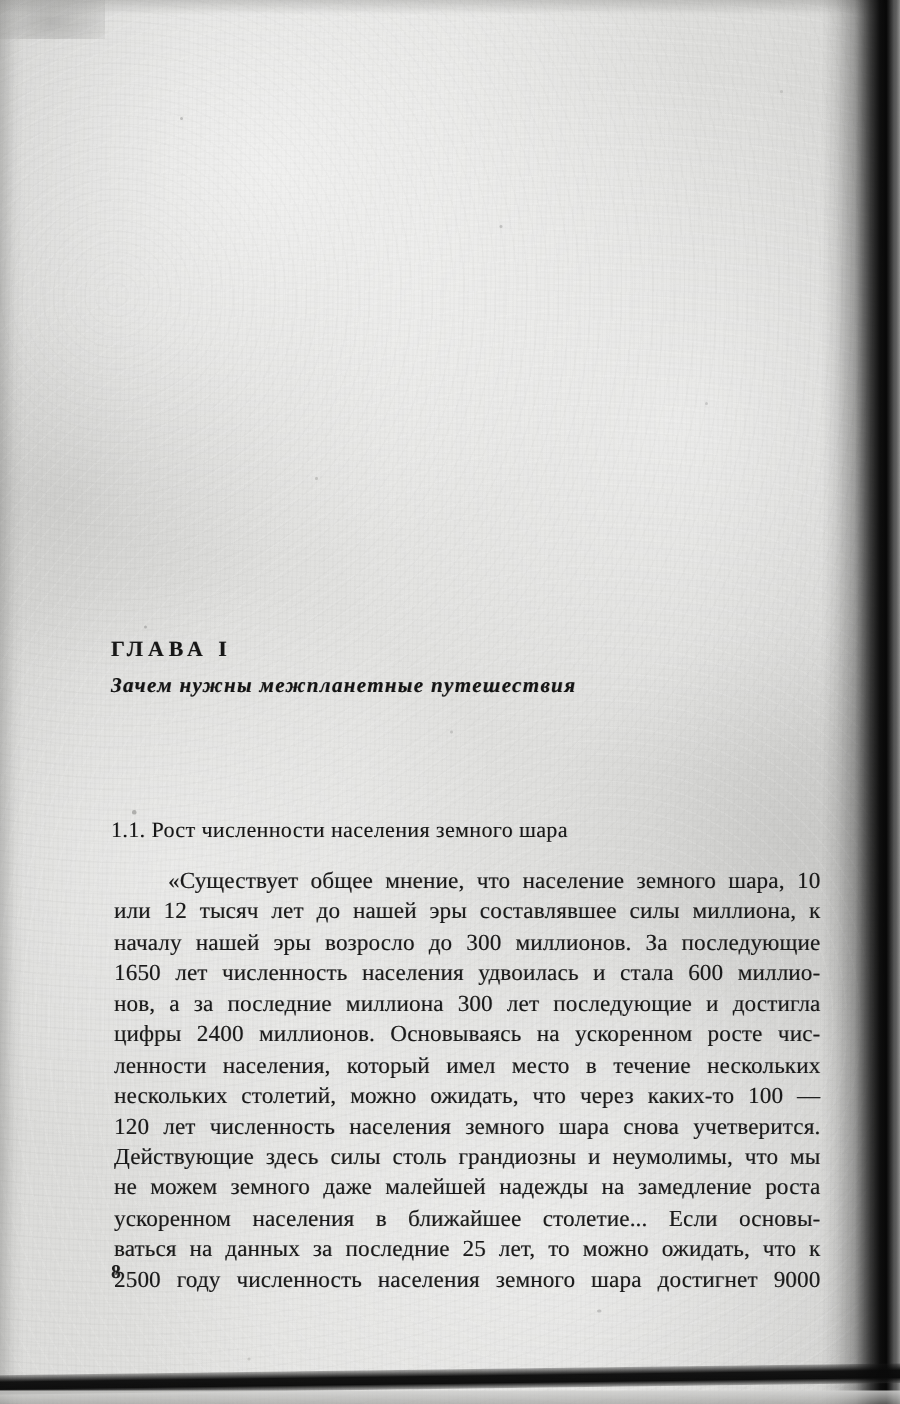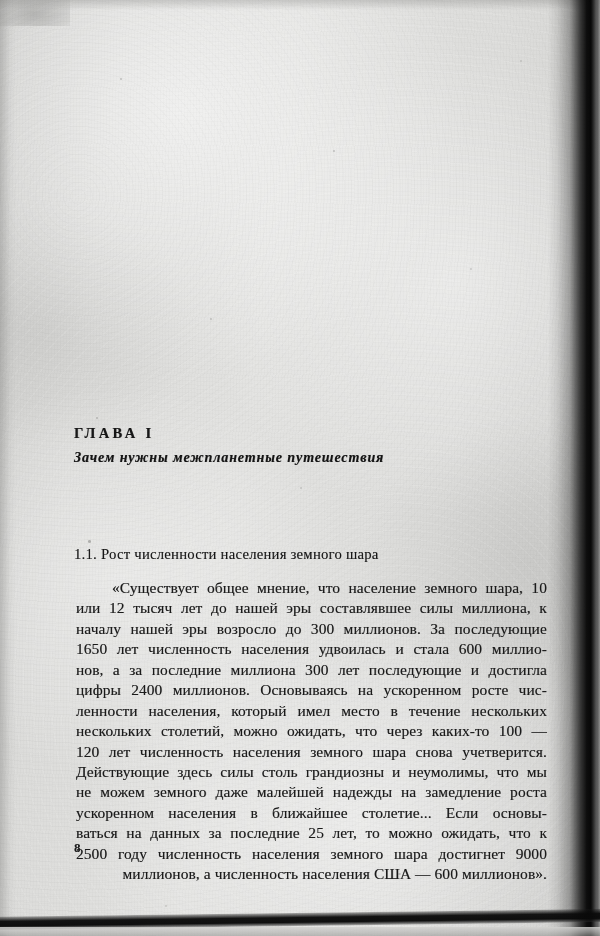--- a/index.html
+++ b/index.html
@@ -241,21 +241,20 @@
         <div class="body-line j"><span>нов,</span><span>а</span><span>за</span><span>последние</span><span>миллиона</span><span>300</span><span>лет</span><span>последующие</span><span>и</span><span>достигла</span></div>
         <div class="body-line j"><span>цифры</span><span>2400</span><span>миллионов.</span><span>Основываясь</span><span>на</span><span>ускоренном</span><span>росте</span><span>чис-</span></div>
         <div class="body-line j"><span>ленности</span><span>населения,</span><span>который</span><span>имел</span><span>место</span><span>в</span><span>течение</span><span>нескольких</span></div>
         <div class="body-line j"><span>нескольких</span><span>столетий,</span><span>можно</span><span>ожидать,</span><span>что</span><span>через</span><span>каких-то</span><span>100</span><span>—</span></div>
         <div class="body-line j"><span>120</span><span>лет</span><span>численность</span><span>населения</span><span>земного</span><span>шара</span><span>снова</span><span>учетверится.</span></div>
         <div class="body-line j"><span>Действующие</span><span>здесь</span><span>силы</span><span>столь</span><span>грандиозны</span><span>и</span><span>неумолимы,</span><span>что</span><span>мы</span></div>
         <div class="body-line j"><span>не</span><span>можем</span><span>земного</span><span>даже</span><span>малейшей</span><span>надежды</span><span>на</span><span>замедление</span><span>роста</span></div>
         <div class="body-line j"><span>ускоренном</span><span>населения</span><span>в</span><span>ближайшее</span><span>столетие...</span><span>Если</span><span>основы-</span></div>
         <div class="body-line j"><span>ваться</span><span>на</span><span>данных</span><span>за</span><span>последние</span><span>25</span><span>лет,</span><span>то</span><span>можно</span><span>ожидать,</span><span>что</span><span>к</span></div>
         <div class="body-line j"><span>2500</span><span>году</span><span>численность</span><span>населения</span><span>земного</span><span>шара</span><span>достигнет</span><span>9000</span></div>
-        <div class="body-line">миллионов, а численность населения США — 600 миллионов».</div>
       </div>
 
     <div class="page-number">8</div>
   </div>
 
   <div class="edge-right-shadow"></div>
   <div class="edge-right-rule"></div>
   <div class="edge-bottom-shadow"></div>
   <div class="edge-bottom-lip"></div>
 

